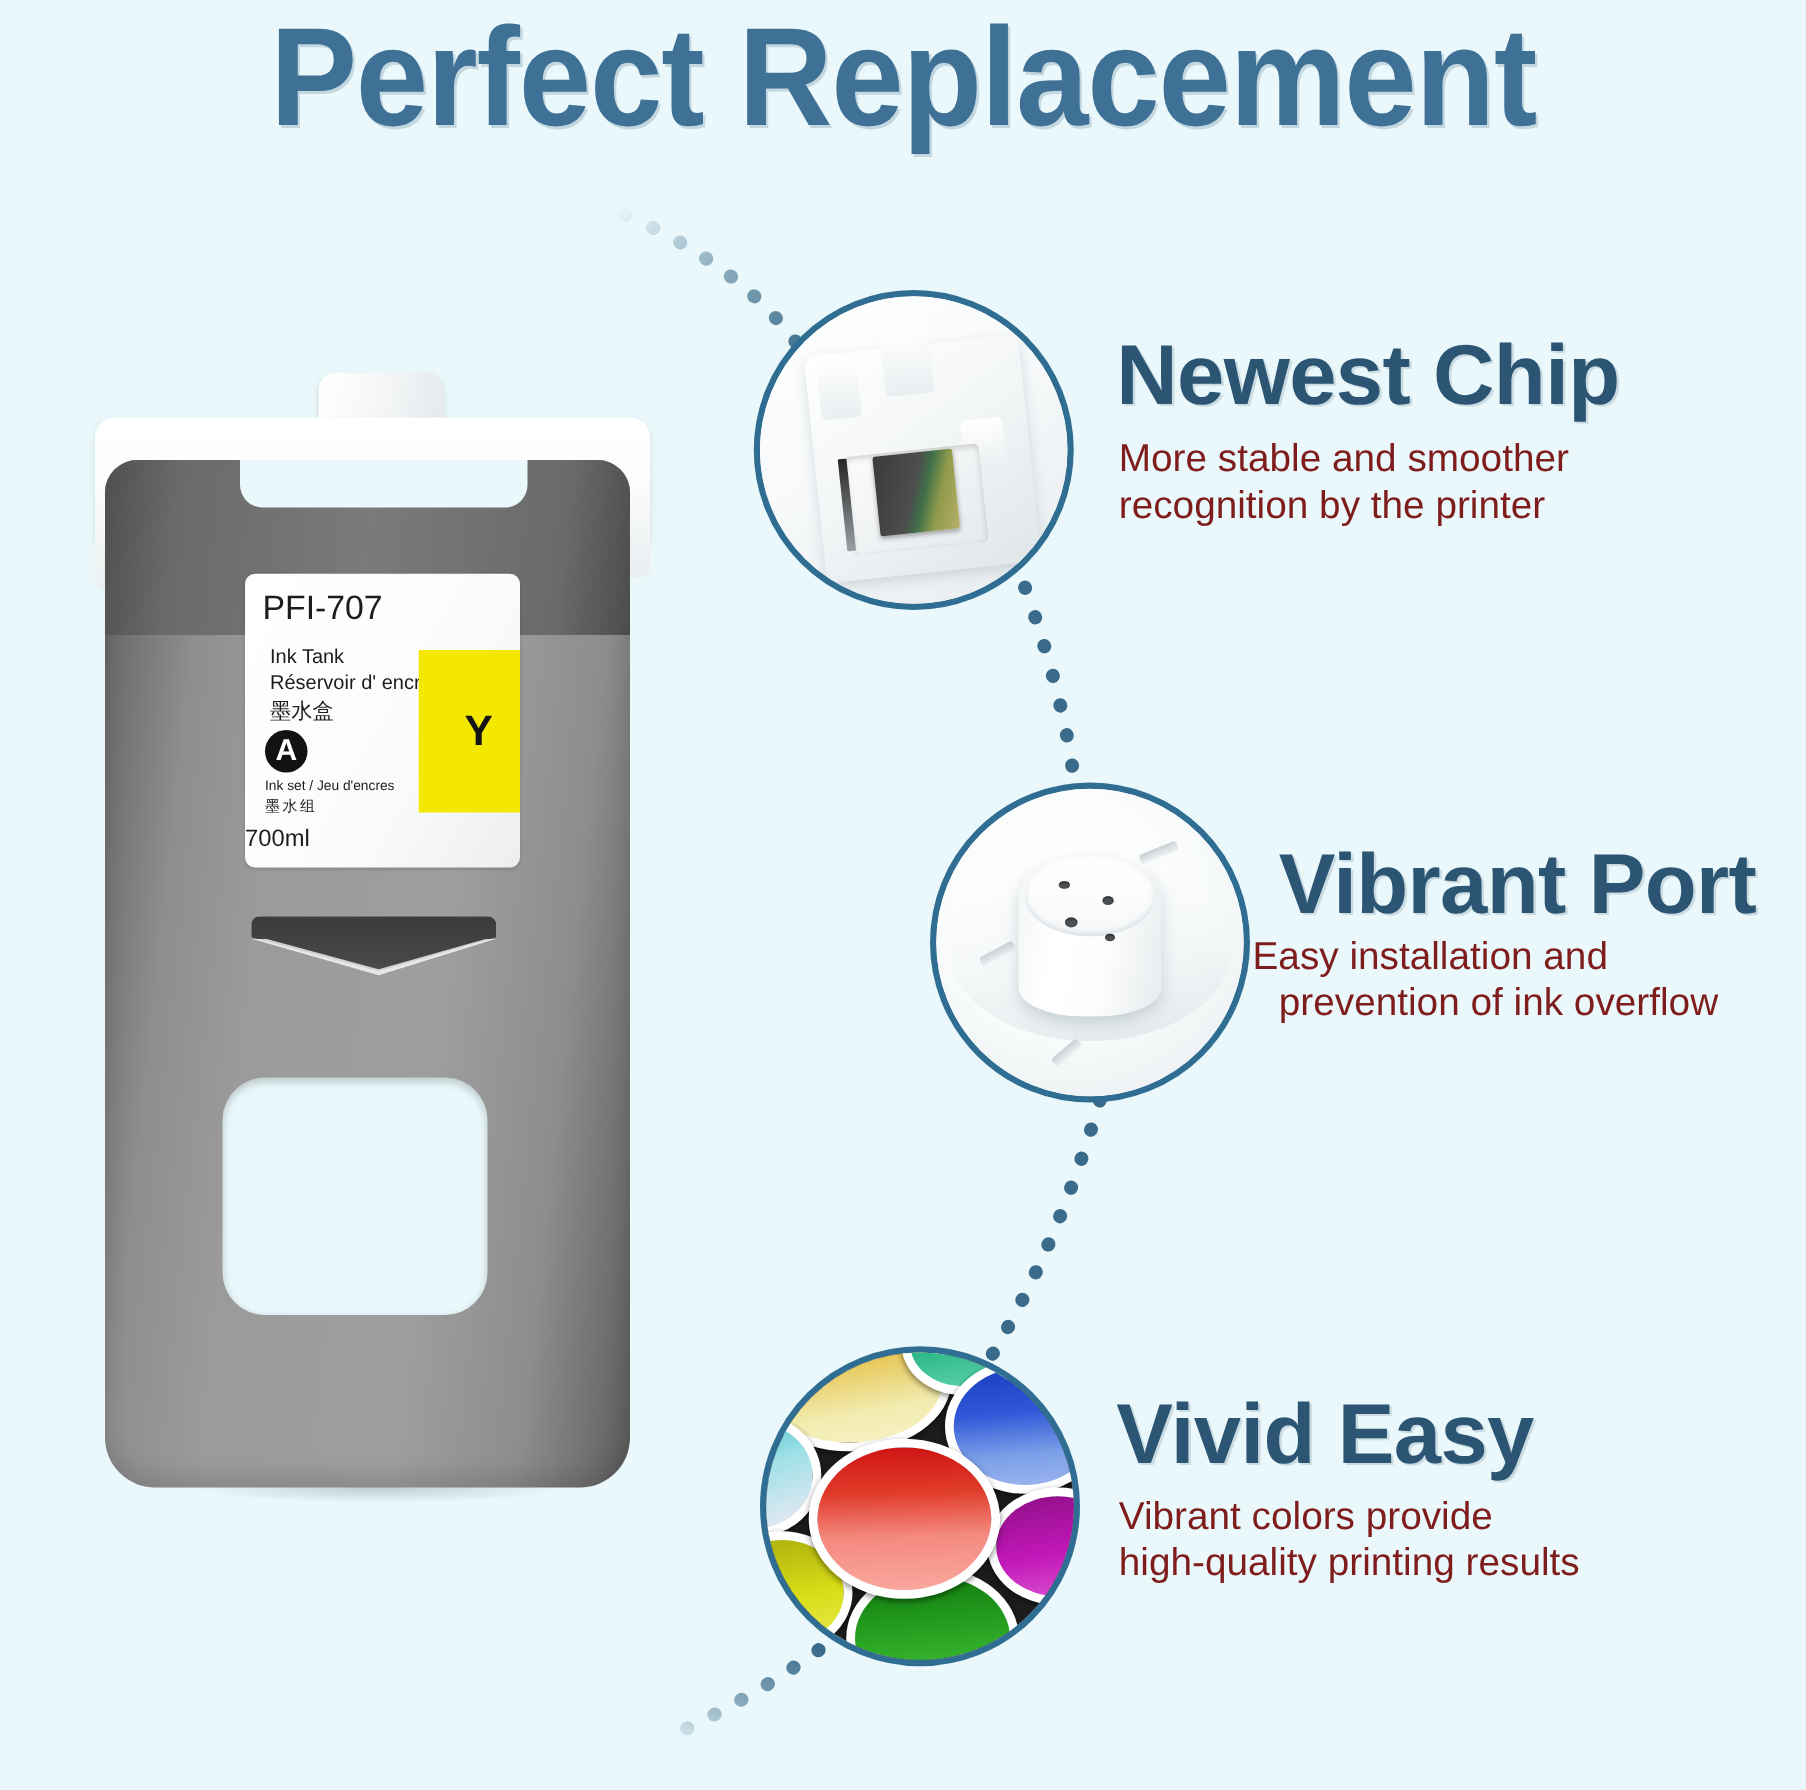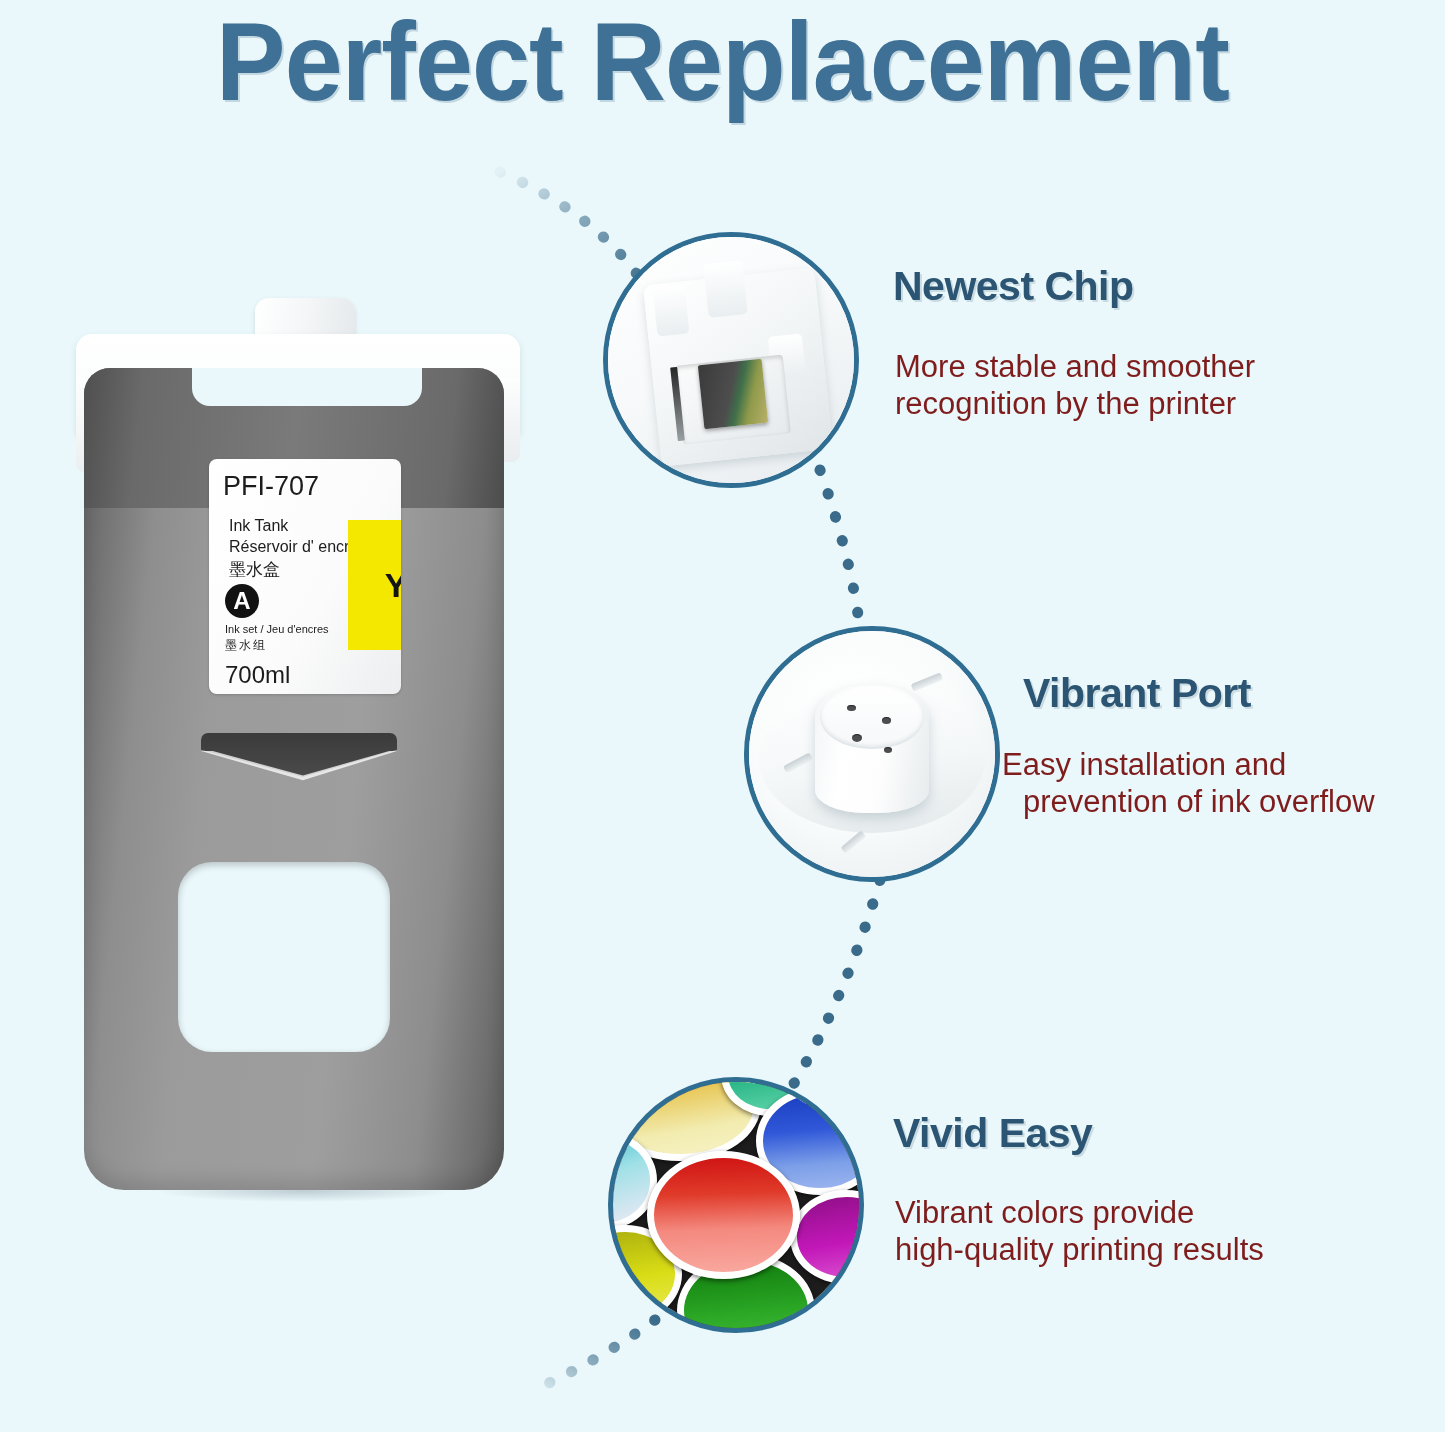--- a/index.html
+++ b/index.html
@@ -140,27 +140,26 @@
     width: 290px;
     height: 22px;
     background: radial-gradient(ellipse at center, rgba(90,110,120,0.30) 0%, rgba(90,110,120,0.0) 72%);
     border-radius: 50%;
   }
   
   .cart-label {
     position: absolute;
     left: 134px;
     top: 177px;
-    width: 192px;
+    width: 220px;
     height: 235px;
     background: linear-gradient(120deg, #ffffff 0%, #fbfbfb 60%, #eceeef 100%);
     border-radius: 8px;
     box-shadow: 0 1px 3px rgba(0,0,0,0.18);
     overflow: hidden;
-    margin-left: 13px;
   }
   .label-model {
     position: absolute;
     left: 14px;
     top: 12px;
     font-size: 27px;
     color: #1c1c1c;
     letter-spacing: 0px;
     font-family: "Liberation Sans", sans-serif;
   }
@@ -191,23 +190,23 @@
     position: absolute;
     left: 16px;
     top: 163px;
     font-size: 11px;
     color: #1c1c1c;
     line-height: 1.35;
   }
   .label-inkset .cjk { font-family: Liberation Sans, sans-serif; font-size: 12px; letter-spacing: 2px; }
   .label-volume {
     position: absolute;
-    left: 16px;
+    left: 0;
     top: 202px;
-    font-size: 24px;
+    font-size: 19px;
     color: #1c1c1c;
   }
   .label-swatch {
     position: absolute;
     left: 139px;
     top: 61px;
     width: 96px;
     height: 130px;
     background: #f5e800;
     display: flex;
@@ -257,21 +256,21 @@
     position: absolute;
     border-radius: 50%;
     border: 5px solid #2f6e92;
     overflow: hidden;
     background: #ffffff;
     box-sizing: border-box;
   }
   .feature-head {
     position: absolute;
     font-weight: bold;
-    font-size: 41px;
+    font-size: 68px;
     color: #2b5573;
     line-height: 1.05;
     letter-spacing: -0.5px;
     white-space: nowrap;
     text-shadow: 2px 2px 0 rgba(60,90,115,0.18);
   }
   .feature-desc {
     position: absolute;
     font-size: 31px;
     color: #7f1d1d;

